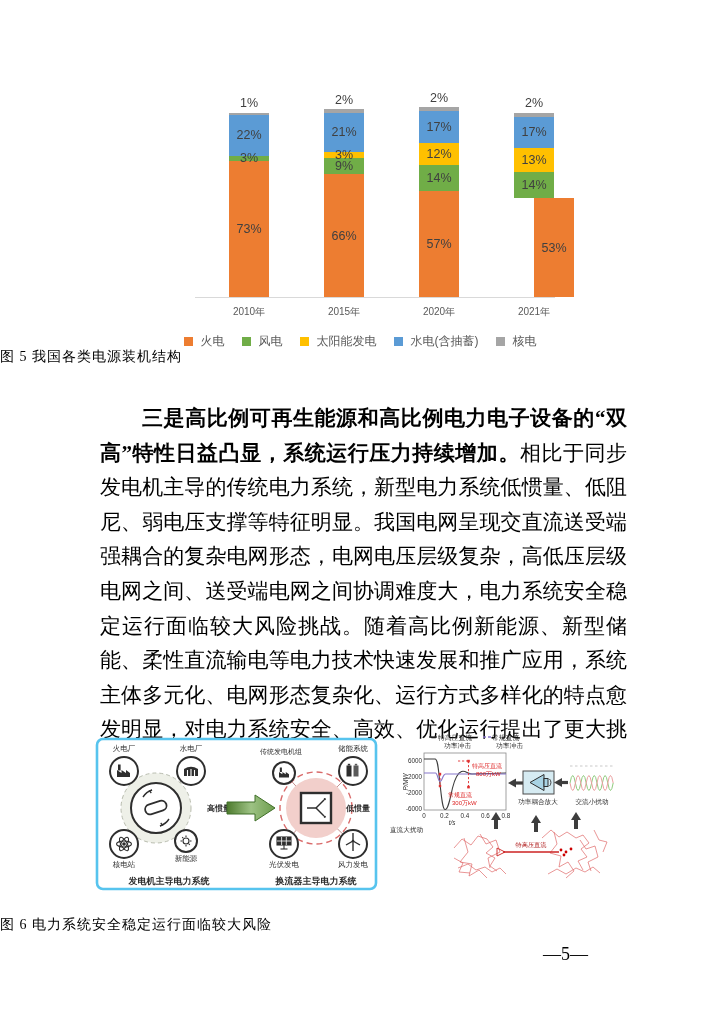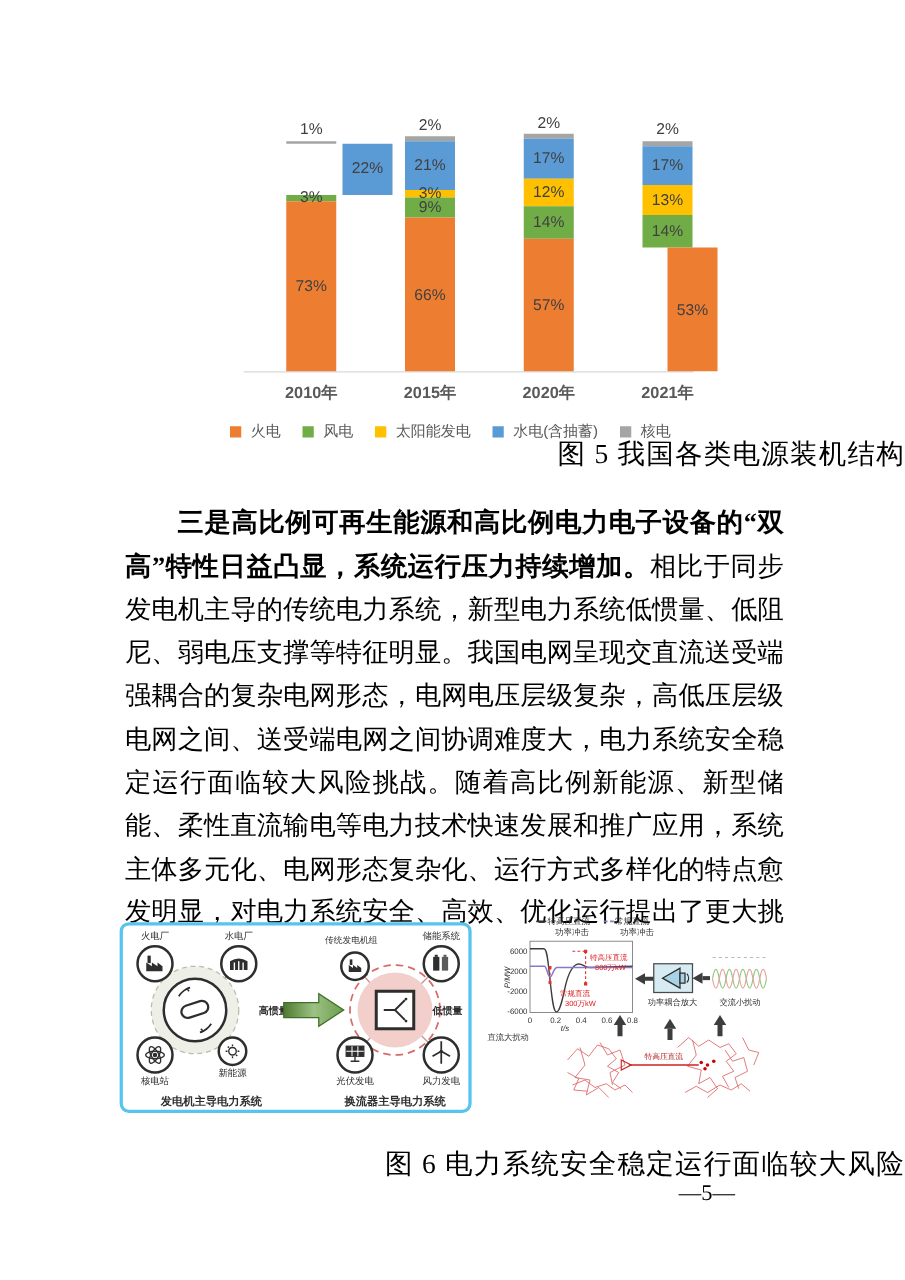--- a/index.html
+++ b/index.html
@@ -13,29 +13,29 @@
   .axis-line{position:absolute;left:30px;right:0;bottom:0;height:1px;background:#d9d9d9;}
   #bars-row{position:absolute;left:64px;bottom:1px;display:flex;align-items:flex-end;}
   .bar-col{display:flex;flex-direction:column;justify-content:flex-end;width:40px;margin-right:55px;}
   .bar-col:last-child{margin-right:0;}
   .bar-seg{position:relative;width:100%;}
   .seg-label{position:absolute;left:-6px;right:-6px;top:50%;transform:translateY(-50%);
              text-align:center;font-size:12.5px;color:#404040;line-height:1;z-index:2;}
   .seg-label.top{top:auto;bottom:100%;margin-bottom:3px;transform:none;}
   #xlabels-row{display:flex;margin-left:64px;padding-top:7px;}
   .x-label{width:40px;margin-right:55px;display:flex;justify-content:center;
-           white-space:nowrap;font-size:13px;color:#595959;font-weight:bold;}
+           white-space:nowrap;font-size:10px;color:#595959;}
   .x-label:last-child{margin-right:0;}
   #chart-legend{display:flex;justify-content:center;gap:17px;margin-top:14px;}
   .legend-item{display:flex;align-items:center;gap:8px;}
   .legend-swatch{width:9px;height:9px;display:inline-block;}
   .legend-text{font-size:12px;color:#595959;white-space:nowrap;}
 
-  .fig-caption{position:absolute;left:0;width:100%;text-align:right;
-               font-size:22px;color:#000;letter-spacing:1px;}
+  .fig-caption{position:absolute;left:0;width:100%;text-align:left;
+               font-size:14px;color:#000;letter-spacing:1px;}
   .fig5-caption{top:348px;}
   .fig6-caption{top:916px;}
 
   
   .paragraph{position:absolute;top:380px;left:100px;width:527px;
              font-size:21px;line-height:34.6px;text-align:justify;text-indent:2em;color:#000;}
   .paragraph .bold{font-weight:bold;}
 
   
   .fig6{position:absolute;top:726px;left:94px;display:flex;align-items:flex-start;gap:5px;}
@@ -50,21 +50,21 @@
 <div class="page">
 
   <div class="chart-block">
     <div class="plot">
       <div class="axis-line"></div>
       <div id="bars-row">
           <div class="bar-col">
             <div class="bar-seg" style="height: 1.86px; background: rgb(165, 165, 165);">
               <span class="seg-label top">1%</span>
             </div>
-            <div class="bar-seg" style="height: 40.92px; background: rgb(91, 155, 213); margin-left: 45px;">
+            <div class="bar-seg" style="height: 40.92px; background: rgb(91, 155, 213);">
               <span class="seg-label">22%</span>
             </div>
             <div class="bar-seg" style="height: 5.58px; background: rgb(112, 173, 71);">
               <span class="seg-label">3%</span>
             </div>
             <div class="bar-seg" style="height: 135.78px; background: rgb(237, 125, 49);">
               <span class="seg-label">73%</span>
             </div>
           </div>
           <div class="bar-col">

